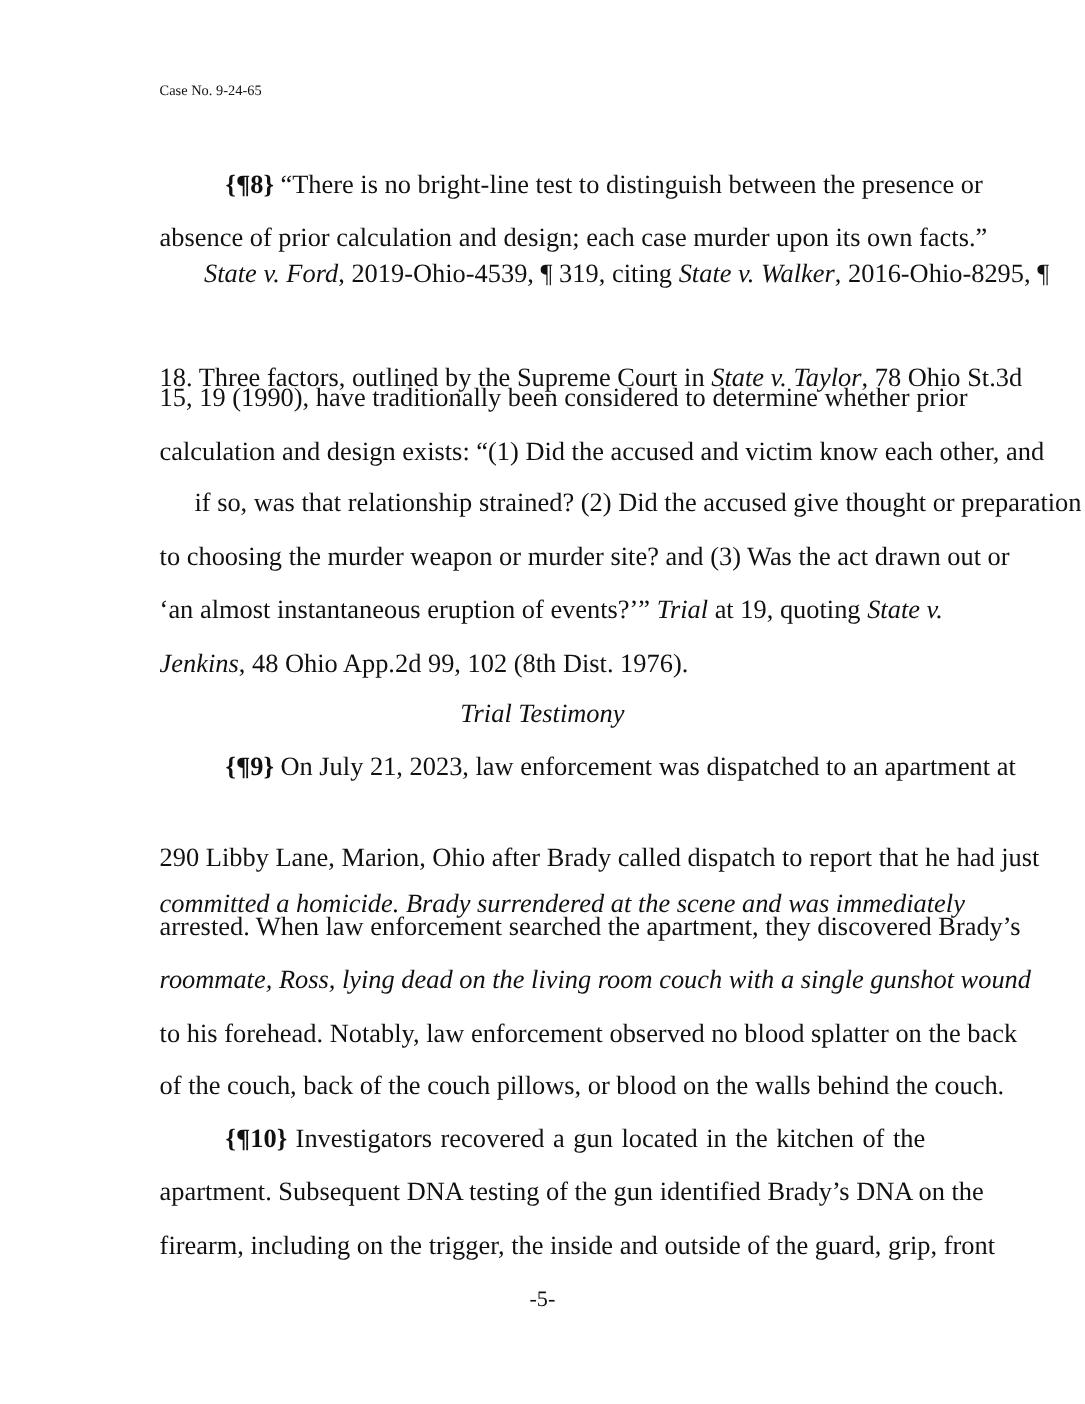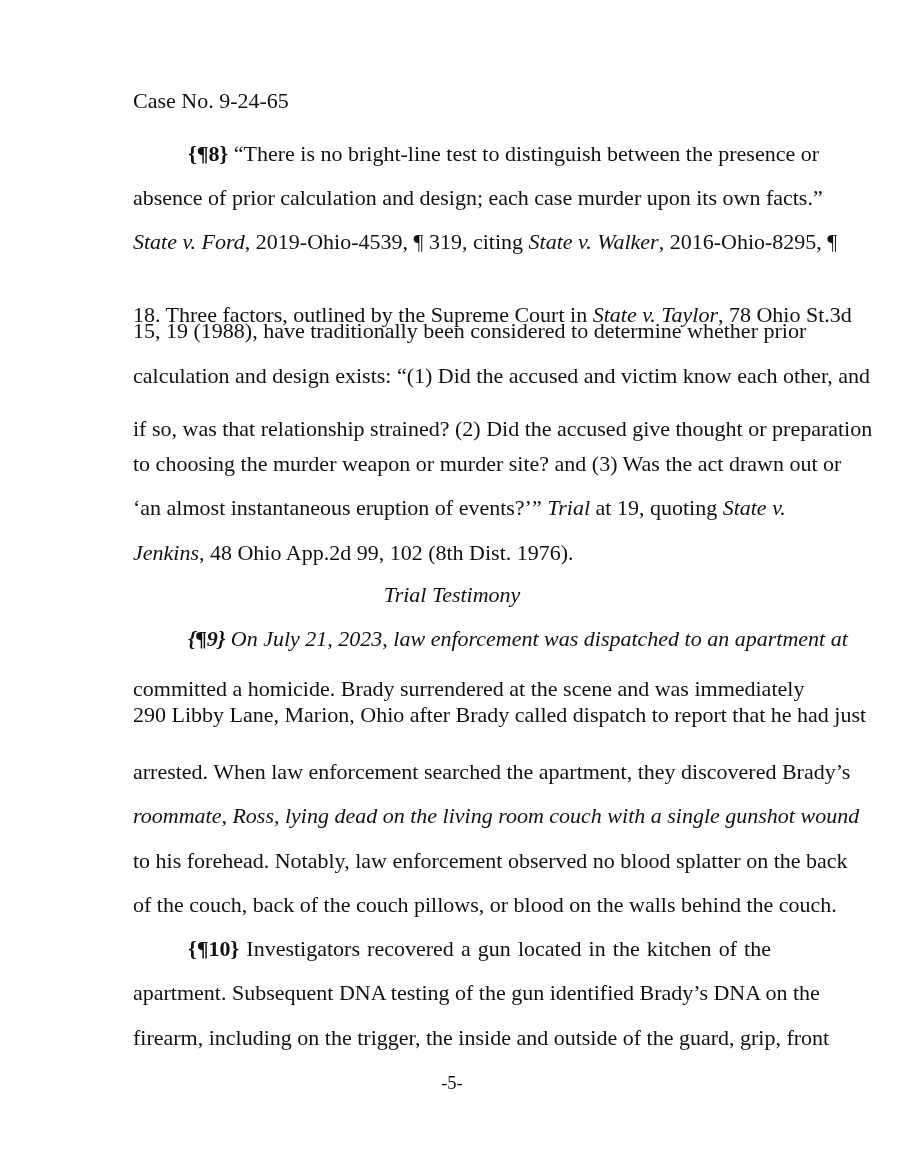--- a/index.html
+++ b/index.html
@@ -1,51 +1,51 @@
 <!DOCTYPE html>
 <html><head>
 <meta charset="utf-8">
 <style>
   html, body { margin: 0; padding: 0; background: #ffffff; }
   body { width: 904px; height: 1170px; position: relative; overflow: hidden;
          font-family: "Liberation Serif", "DejaVu Serif", serif; color: #111111; }
-  .header { position: absolute; left: 133px; top: 88px; font-size: 22px; }
+  .header { position: absolute; left: 133px; top: 68px; font-size: 12px; }
   .page { position: absolute; left: 133px; width: 638px; top: 0; }
   .line { position: absolute; left: 0; width: 638px; font-size: 22px; line-height: 22px;
           white-space: nowrap; text-align: justify; text-align-last: justify; }
   .line.last { text-align-last: left; }
   .line.center { text-align: right; text-align-last: center; }
   .indent { padding-left: 55px; width: 583px; }
   .b { font-weight: bold; }
   .i { font-style: italic; }
   .footer { position: absolute; left: 0; width: 904px; top: 1073px; text-align: center; font-size: 18.5px; }
 </style>
 </head>
 <body>
 
 <div class="header">Case No. 9-24-65</div>
 
 <div class="page">
   <div id="p8">
       <div class="line indent" style="top: 143px;"><span class="b">{¶8}</span><span> “There is no bright-line test to distinguish between the presence or</span></div>
       <div class="line" style="top: 187.3px;"><span>absence of prior calculation and design; each case murder upon its own facts.”</span></div>
-      <div class="line" style="top: 231px;"><span class="i">State v. Ford</span><span>, 2019-Ohio-4539, ¶ 319, citing </span><span class="i">State v. Walker</span><span>, 2016-Ohio-8295, ¶</span></div>
+      <div class="line" style="top: 217px; margin-left: 37px;"><span class="i">State v. Ford</span><span>, 2019-Ohio-4539, ¶ 319, citing </span><span class="i">State v. Walker</span><span>, 2016-Ohio-8295, ¶</span></div>
       <div class="line" style="top: 275.9px; margin-top: 28px;"><span>18.  Three factors, outlined by the Supreme Court in </span><span class="i">State v. Taylor</span><span>, 78 Ohio St.3d</span></div>
-      <div class="line" style="top: 320.2px;"><span>15, 19 (1988), have traditionally been considered to determine whether prior</span></div>
+      <div class="line" style="top: 320.2px;"><span>15, 19 (1990), have traditionally been considered to determine whether prior</span></div>
       <div class="line" style="top: 364.5px;"><span>calculation and design exists: “(1) Did the accused and victim know each other, and</span></div>
-      <div class="line" style="top: 418px;"><span>if so, was that relationship strained? (2) Did the accused give thought or preparation</span></div>
+      <div class="line" style="top: 408px; margin-left: 29px;"><span>if so, was that relationship strained? (2) Did the accused give thought or preparation</span></div>
       <div class="line" style="top: 453.1px;"><span>to choosing the murder weapon or murder site? and (3) Was the act drawn out or</span></div>
       <div class="line" style="top: 497.4px;"><span>‘an almost instantaneous eruption of events?’”  </span><span class="i">Trial</span><span> at 19, quoting </span><span class="i">State v.</span></div>
       <div class="line last" style="top: 541.7px;"><span class="i">Jenkins</span><span>, 48 Ohio App.2d 99, 102 (8th Dist. 1976).</span></div>
     </div>
   <div class="line center i" style="top:584px">Trial Testimony</div>
   <div id="p9">
-      <div class="line indent" style="top: 628px; font-style: italic;"><span class="b">{¶9}</span><span> On July 21, 2023, law enforcement was dispatched to an apartment at</span></div>
+      <div class="line indent" style="top: 628px;"><span class="b">{¶9}</span><span> On July 21, 2023, law enforcement was dispatched to an apartment at</span></div>
       <div class="line" style="top: 672.3px; margin-top: 32px;"><span>290 Libby Lane, Marion, Ohio after Brady called dispatch to report that he had just</span></div>
-      <div class="line" style="top: 678px;"><span>committed a homicide.  Brady surrendered at the scene and was immediately</span></div>
+      <div class="line" style="top: 742px; font-style: italic;"><span>committed a homicide.  Brady surrendered at the scene and was immediately</span></div>
       <div class="line" style="top: 760.9px;"><span>arrested.  When law enforcement searched the apartment, they discovered Brady’s</span></div>
       <div class="line" style="top: 805.2px; font-style: italic;"><span>roommate, Ross, lying dead on the living room couch with a single gunshot wound</span></div>
       <div class="line" style="top: 849.5px;"><span>to his forehead.  Notably, law enforcement observed no blood splatter on the back</span></div>
       <div class="line last" style="top: 893.8px;"><span>of the couch, back of the couch pillows, or blood on the walls behind the couch.</span></div>
     </div>
   <div id="p10">
       <div class="line indent" style="top: 938px;"><span class="b">{¶10}</span><span> Investigators recovered a gun located in the kitchen of the</span></div>
       <div class="line" style="top: 982.3px;"><span>apartment.  Subsequent DNA testing of the gun identified Brady’s DNA on the</span></div>
       <div class="line" style="top: 1026.6px;"><span>firearm, including on the trigger, the inside and outside of the guard, grip, front</span></div>
     </div>

